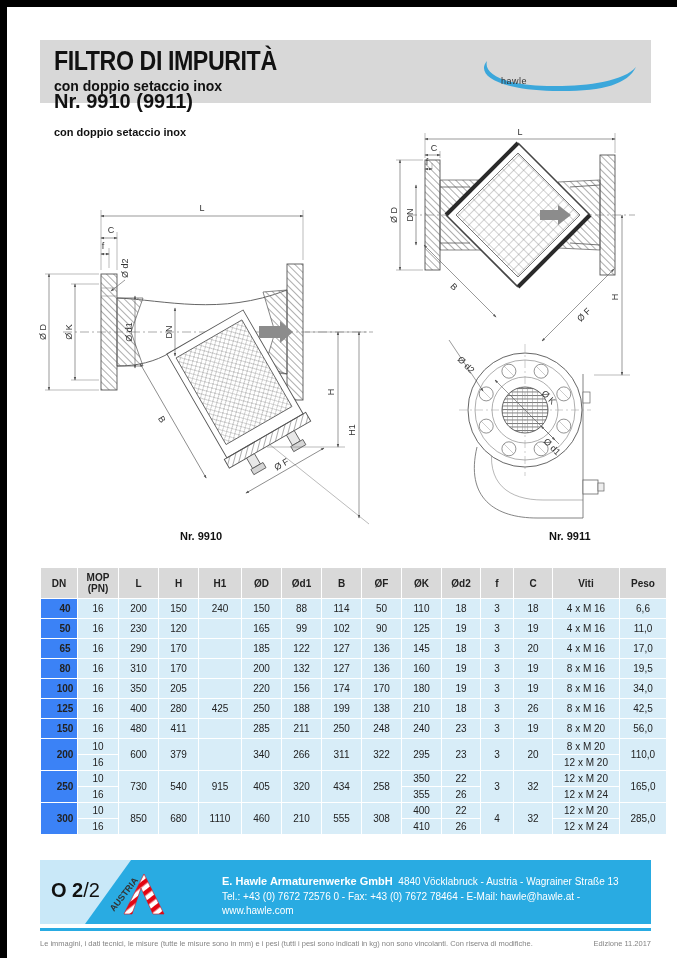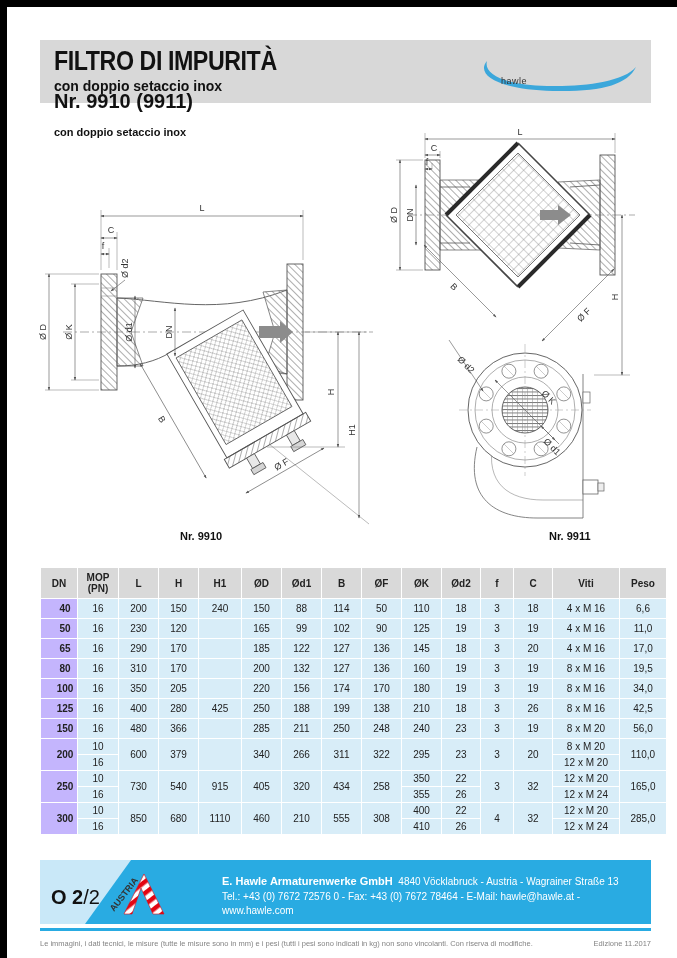--- a/index.html
+++ b/index.html
@@ -18,29 +18,29 @@
   .draw{position:absolute;}
   .caption{position:absolute;font-size:11px;font-weight:bold;color:#111;margin-left:36px;}
   svg text{font-family:"Liberation Sans",sans-serif;font-size:9px;fill:#333;}
   
   table.data{position:absolute;left:33px;top:560px;width:611px;border-collapse:separate;
         border-spacing:1.5px;table-layout:fixed;}
   table.data th{background:#d9d9d9;font-size:10px;font-weight:bold;color:#222;padding:4px 0;
         text-align:center;vertical-align:middle;line-height:11px;}
   table.data td{background:#d8edf8;font-size:10px;color:#222;text-align:center;
         vertical-align:middle;padding:4px 0;line-height:11px;}
-  table.data td.dn{background:#c4b5fd;font-weight:bold;padding-left:12px;}
+  table.data td.dn{background:#3b82f6;font-weight:bold;padding-left:12px;}
   table.data td.split{padding:0;}
   table.data td.split div{padding:2px 0;}
   table.data td.split div + div{border-top:1.5px solid #fff;}
   
   .band{position:absolute;left:33px;top:853px;width:611px;height:64px;background:#29abe2;}
   .band-left{position:absolute;left:0;top:0;width:130px;height:64px;background:#c9e8f8;
         clip-path:polygon(0 0,91px 0,45px 64px,0 64px);}
-  .page-code{position:absolute;left:11px;top:26px;font-size:20px;color:#111;}
+  .page-code{position:absolute;left:11px;top:19px;font-size:20px;color:#111;}
   .page-code b{font-weight:bold;}
   .austria{position:absolute;left:70px;top:12px;}
   .company{position:absolute;left:182px;top:14px;color:#fff;font-size:10px;line-height:14.5px;}
   .company b{font-weight:bold;font-size:11px;}
   .thinline{position:absolute;left:33px;top:921px;width:611px;height:3px;background:#29abe2;}
   .legal{position:absolute;left:33px;top:932px;width:611px;font-size:7.5px;color:#848484;}
   .legal .ed{float:right;}
 </style>
 </head>
 <body>
@@ -387,21 +387,21 @@
           <td>18</td>
           <td>3</td>
           <td>26</td>
           <td>8 x M 16</td>
           <td>42,5</td>
       </tr>
       <tr>
         <td class="dn">150</td>
           <td>16</td>
           <td>480</td>
-          <td>366</td>
+          <td>411</td>
           <td></td>
           <td>285</td>
           <td>211</td>
           <td>250</td>
           <td>248</td>
           <td>240</td>
           <td>23</td>
           <td>3</td>
           <td>19</td>
           <td>8 x M 20</td>

